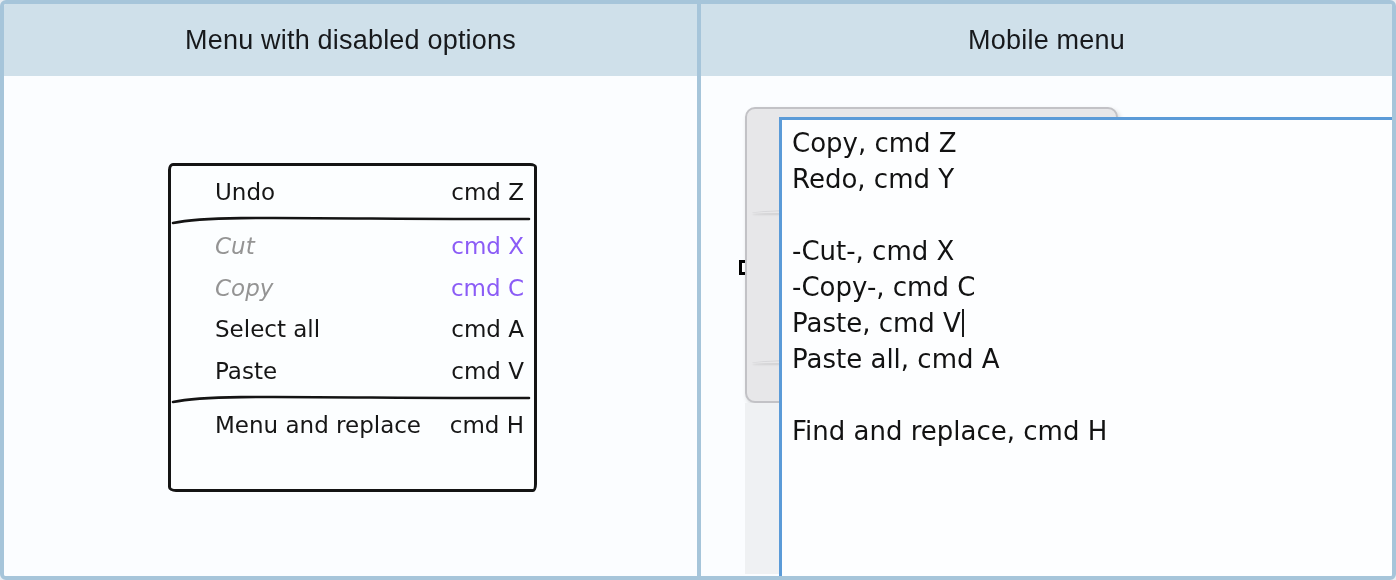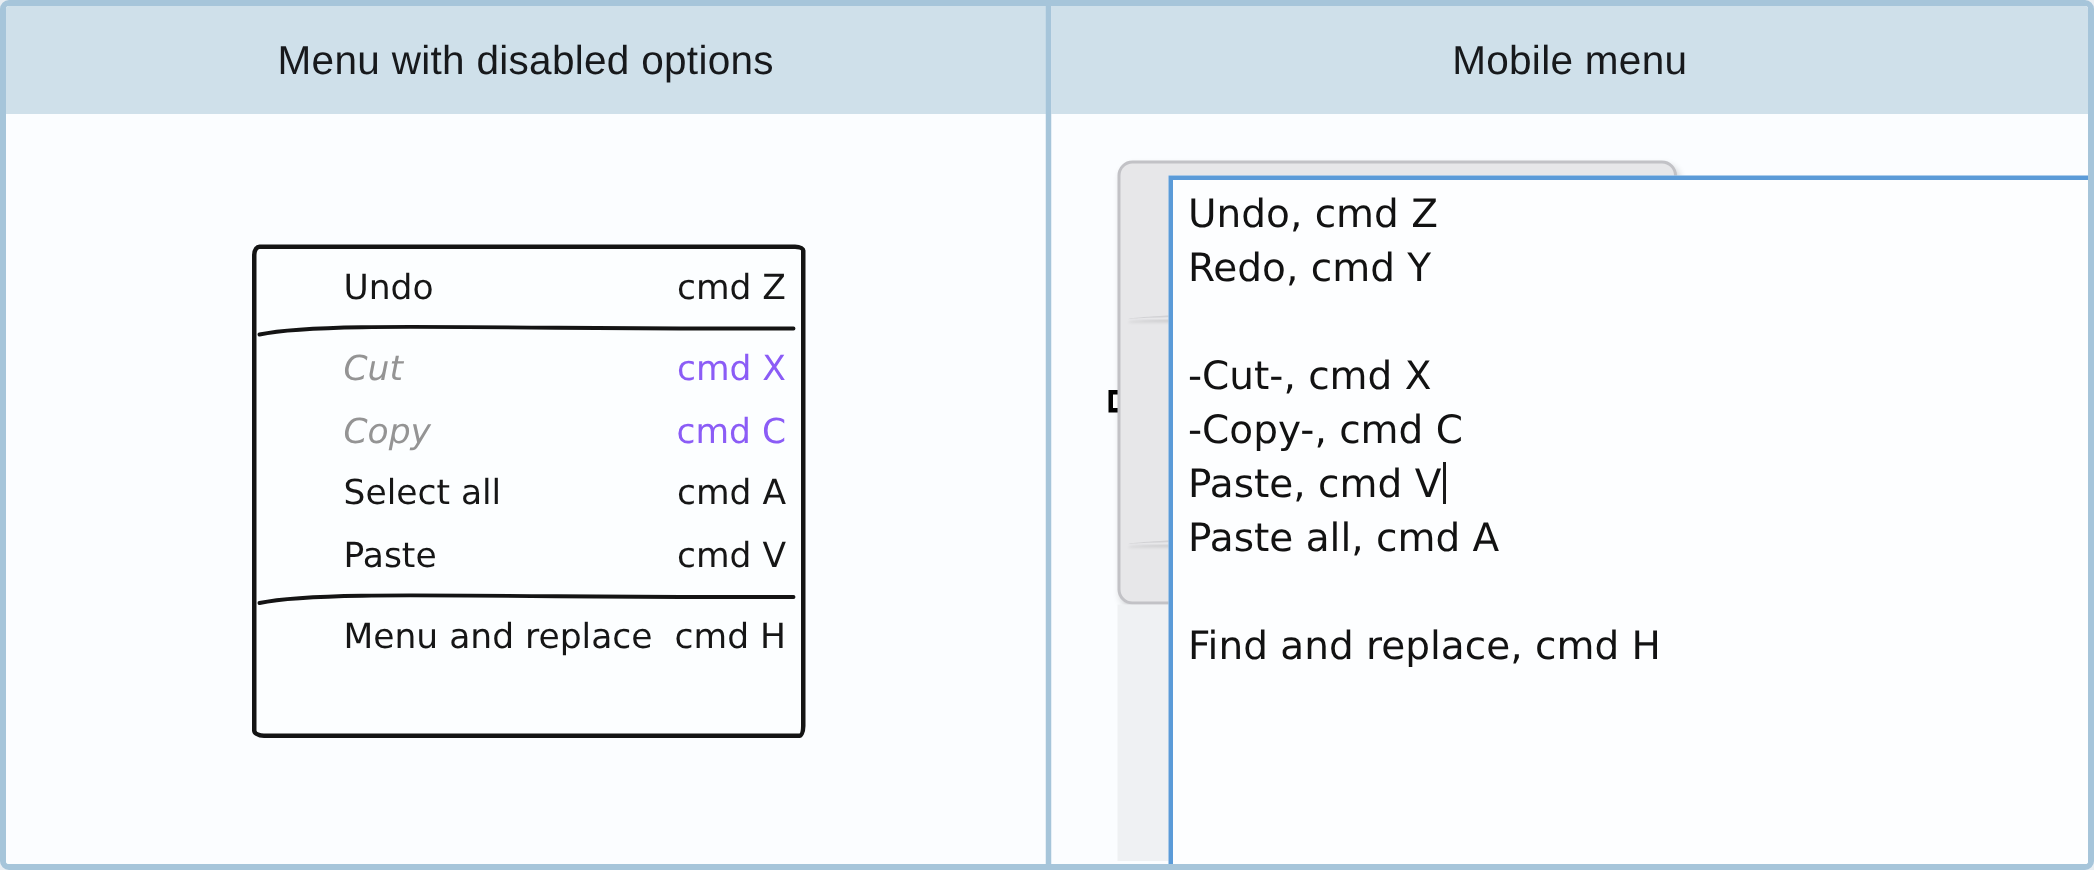--- a/index.html
+++ b/index.html
@@ -32,21 +32,21 @@
     position:absolute;left:164px;top:87px;
     width:369px;height:329px;
     background:#fcfeff;
     border:3.5px solid #141414;
     border-radius:5px 7px 4px 8px / 7px 4px 8px 5px;
     padding-top:5px;
   }
   .menu-item{
     display:flex;align-items:center;justify-content:space-between;
     height:41.5px;
-    padding:0 10px 0 58px;
+    padding:0 10px 0 44px;
     font-size:23px;color:#161616;
   }
   .menu-item .mi-shortcut{color:#161616;}
   .menu-item.disabled .mi-label{color:#949494;font-style:italic;}
   .menu-item.disabled .mi-shortcut{color:#8b5cf6;}
   .menu-divider{display:block;width:360px;height:13px;margin:0;}
 
   
   .mock-card{
     position:absolute;left:44px;top:31px;width:373px;height:296px;
@@ -141,21 +141,21 @@
       <span>Mobile menu</span>
     </div>
     <div class="panel-body">
       <div class="resize-handle"></div>
       <div class="mock-card">
         <div class="card-divider d1"></div>
         <div class="card-divider d2"></div>
       </div>
       <div class="mock-card-lower"></div>
       <div class="edit-box" id="editor-box">
-          <div class="editor-line"><span class="line-text">Undo, cmd Z</span></div>
+          <div class="editor-line"><span class="line-text">Copy, cmd Z</span></div>
           <div class="editor-line"><span class="line-text">Redo, cmd Y</span></div>
           <div class="editor-line"><span class="line-text"></span></div>
           <div class="editor-line"><span class="line-text">-Cut-, cmd X</span></div>
           <div class="editor-line"><span class="line-text">-Copy-, cmd C</span></div>
           <div class="editor-line"><span class="line-text">Paste, cmd V</span><span class="caret"></span></div>
           <div class="editor-line"><span class="line-text">Paste all, cmd A</span></div>
           <div class="editor-line"><span class="line-text"></span></div>
           <div class="editor-line"><span class="line-text">Find and replace, cmd H</span></div>
         </div>
     </div>

